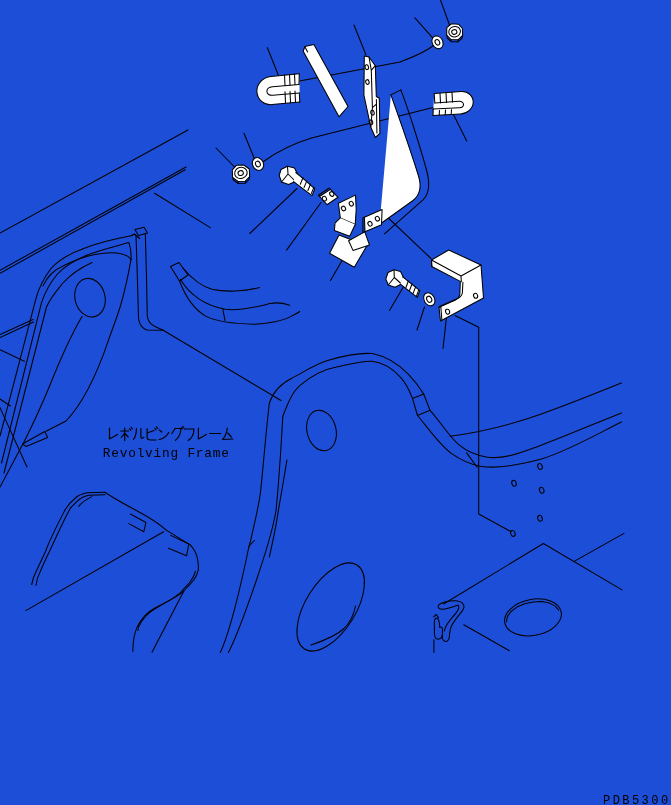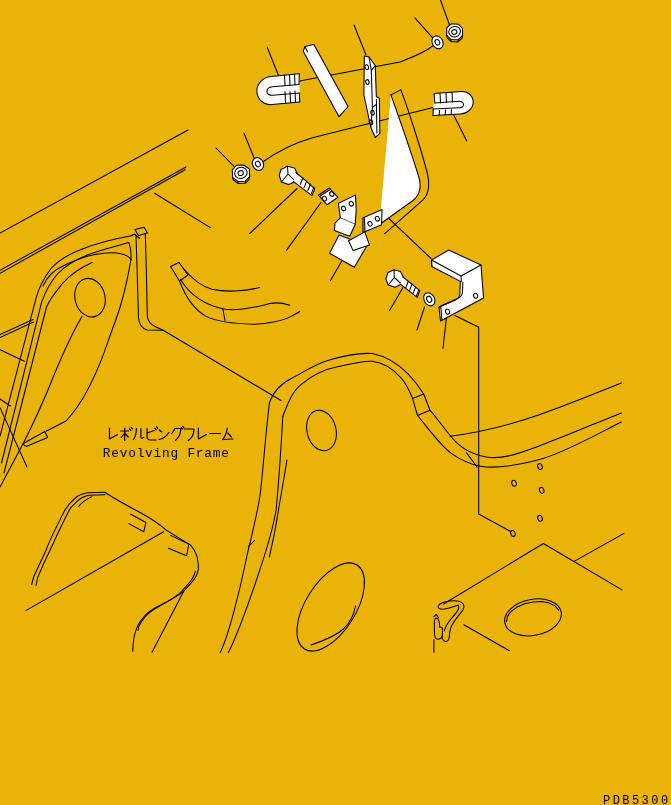--- a/index.html
+++ b/index.html
@@ -1,16 +1,16 @@
 <!DOCTYPE html>
 <html><head>
 <meta charset="utf-8">
 <style>
   html,body{margin:0;padding:0;background:#fff;}
-  .page{position:relative;width:671px;height:805px;background:#eab308;overflow:hidden;}
+  .page{position:relative;width:671px;height:805px;background:#1d4ed8;overflow:hidden;}
   svg{position:absolute;top:0;left:0;}
   .mono{font-family:"Liberation Mono", monospace;}
 </style>
 </head>
 <body>
 <div class="page">
 <svg width="671" height="805" viewBox="0 0 671 805">
 <g stroke="#000" stroke-width="1.05" fill="none" stroke-linecap="round" stroke-linejoin="round">
 
 <g id="frame">

